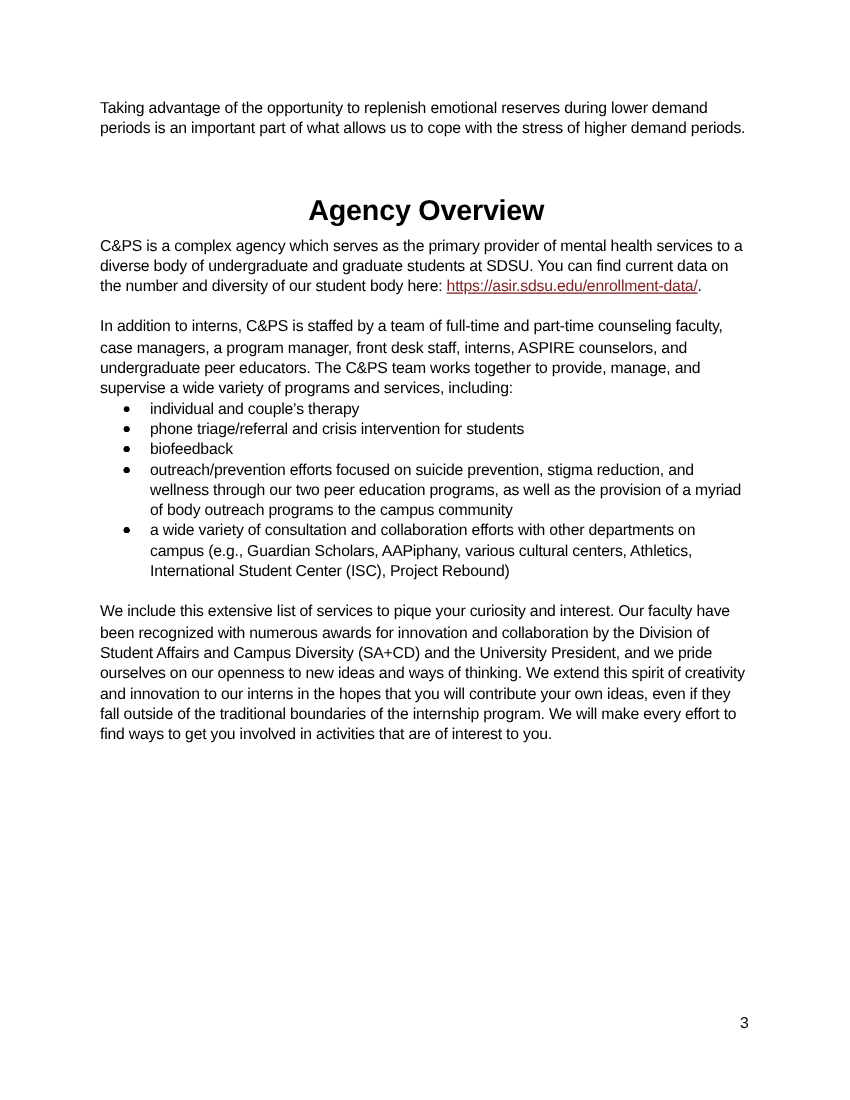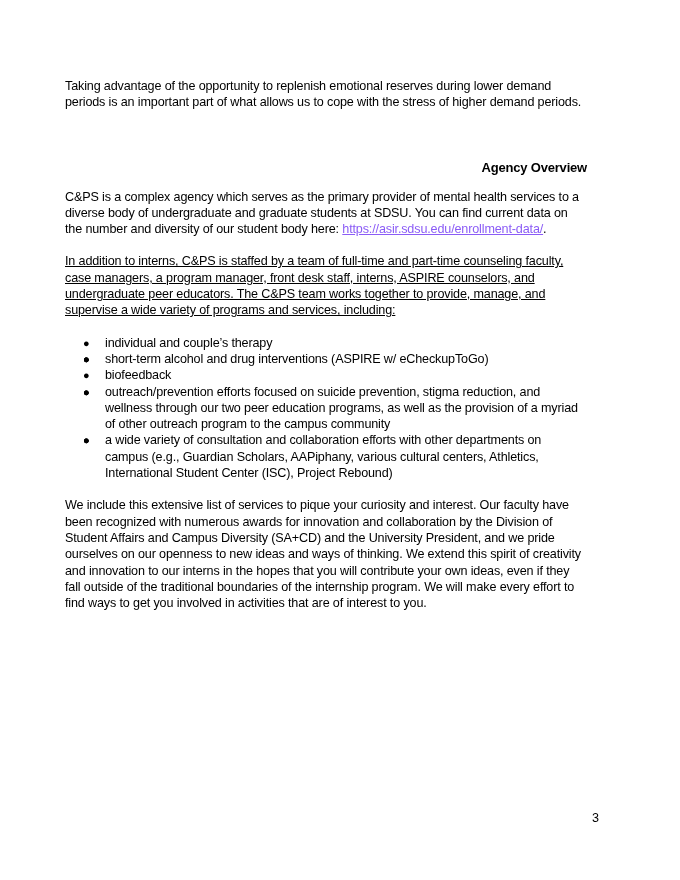--- a/index.html
+++ b/index.html
@@ -10,47 +10,45 @@
     body {
       width: 680px;
       height: 880px;
       position: relative;
       overflow: hidden;
       font-family: "Liberation Sans", sans-serif;
       color: #000000;
     }
     .page {
       position: absolute;
-      left: 65px;
+      left: 80px;
       top: 78px;
       width: 522px;
       font-size: 12.6px;
       line-height: 16.3px;
       letter-spacing: -0.15px;
     }
     p {
       margin: 0;
     }
     .para-intro {
       margin-bottom: 46px;
     }
     h1 {
       margin: 0 0 10px 0;
-      text-align: right;
-      font-size: 13px;
+      text-align: center;
+      font-size: 23px;
       line-height: 22px;
       font-weight: bold;
       letter-spacing: -0.2px;
     }
     .para-overview {
       margin-bottom: 16px;
     }
     .para-staff {
-      margin-bottom: 16px;
-      text-decoration: underline;
     }
     a.link {
       color: #1a0dab;
       color: #1155cc;
       text-decoration: underline;
     }
     ul.services {
       list-style: none;
       margin: 0 0 16px 0;
       padding: 0;
@@ -74,34 +72,34 @@
     }
   </style>
 </head>
 <body>
 
 <div class="page">
   <p class="para-intro">Taking advantage of the opportunity to replenish emotional reserves during lower demand periods is an important part of what allows us to cope with the stress of higher demand periods.</p>
 
   <h1>Agency Overview</h1>
 
-  <p class="para-overview"><span>C&amp;PS is a complex agency which serves as the primary provider of mental health services to a diverse body of undergraduate and graduate students at SDSU.  You can find current data on the number and diversity of our student body here: </span><a class="link" href="#" style="color: #8b5cf6;">https://asir.sdsu.edu/enrollment-data/</a><span>.</span></p>
+  <p class="para-overview"><span>C&amp;PS is a complex agency which serves as the primary provider of mental health services to a diverse body of undergraduate and graduate students at SDSU.  You can find current data on the number and diversity of our student body here: </span><a class="link" href="#" style="color: #7f1d1d;">https://asir.sdsu.edu/enrollment-data/</a><span>.</span></p>
 
   <p class="para-staff">In addition to interns, C&amp;PS is staffed by a team of full-time and part-time counseling faculty, case managers, a program manager, front desk staff, interns, ASPIRE counselors, and undergraduate peer educators. The C&amp;PS team works together to provide, manage, and supervise a wide variety of programs and services, including:</p>
 
   <ul class="services">
     <li><span class="bullet">●</span><span>individual and couple’s therapy</span></li>
     <li><span class="bullet">●</span></li>
+    <li><span class="bullet">●</span><span>phone triage/referral and crisis intervention for students</span></li>
     <li><span class="bullet">●</span></li>
     <li><span class="bullet">●</span></li>
-    <li><span class="bullet">●</span><span>short-term alcohol and drug interventions (ASPIRE w/ eCheckupToGo)</span></li>
     <li><span class="bullet">●</span><span>biofeedback</span></li>
     <li><span class="bullet">●</span></li>
     <li><span class="bullet">●</span></li>
-    <li><span class="bullet">●</span><span>outreach/prevention efforts focused on suicide prevention, stigma reduction, and wellness through our two peer education programs, as well as the provision of a myriad of other outreach program to the campus community</span></li>
+    <li><span class="bullet">●</span><span>outreach/prevention efforts focused on suicide prevention, stigma reduction, and wellness through our two peer education programs, as well as the provision of a myriad of body outreach programs to the campus community</span></li>
     <li><span class="bullet">●</span></li>
     <li><span class="bullet">●</span></li>
     <li><span class="bullet">●</span><span>a wide variety of consultation and collaboration efforts with other departments on campus (e.g., Guardian Scholars, AAPiphany, various cultural centers, Athletics, International Student Center (ISC), Project Rebound)</span></li>
   </ul>
 
   <p class="para-closing">We include this extensive list of services to pique your curiosity and interest.  Our faculty have been recognized with numerous awards for innovation and collaboration by the Division of Student Affairs and Campus Diversity (SA+CD) and the University President, and we pride ourselves on our openness to new ideas and ways of thinking.  We extend this spirit of creativity and innovation to our interns in the hopes that you will contribute your own ideas, even if they fall outside of the traditional boundaries of the internship program. We will make every effort to find ways to get you involved in activities that are of interest to you.</p>
 </div>
 
 <div class="page-number">3</div>
 

